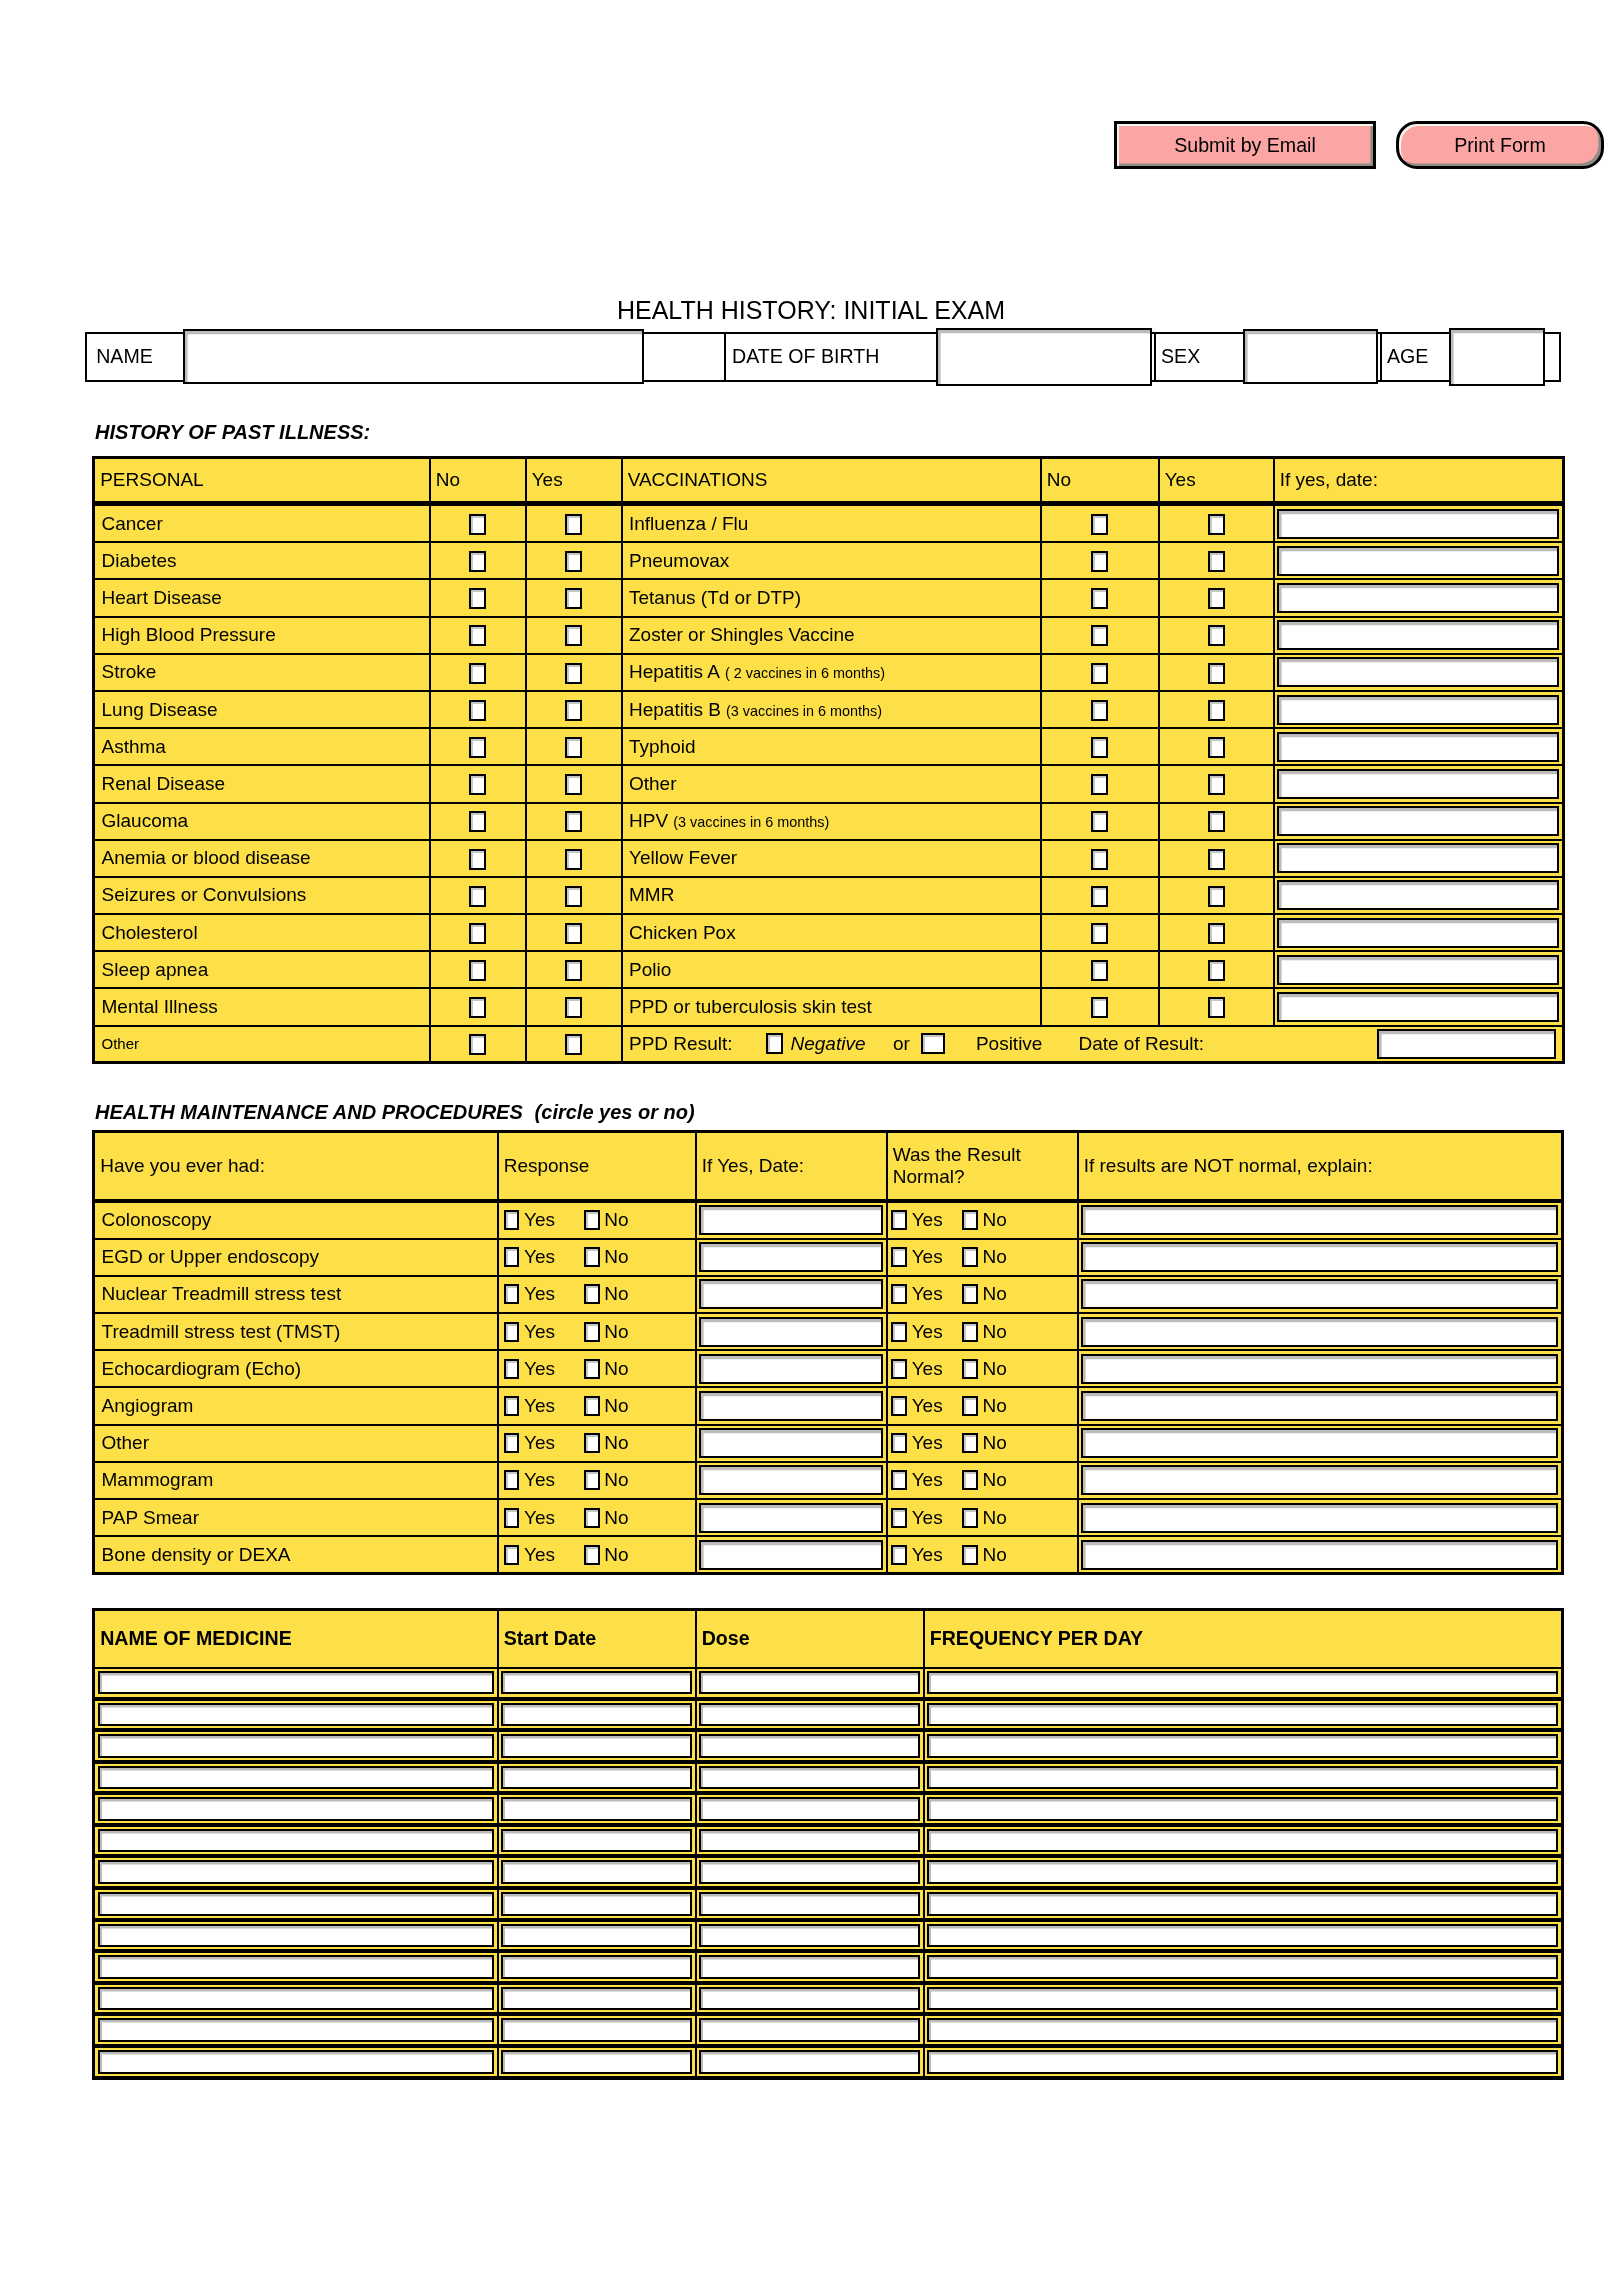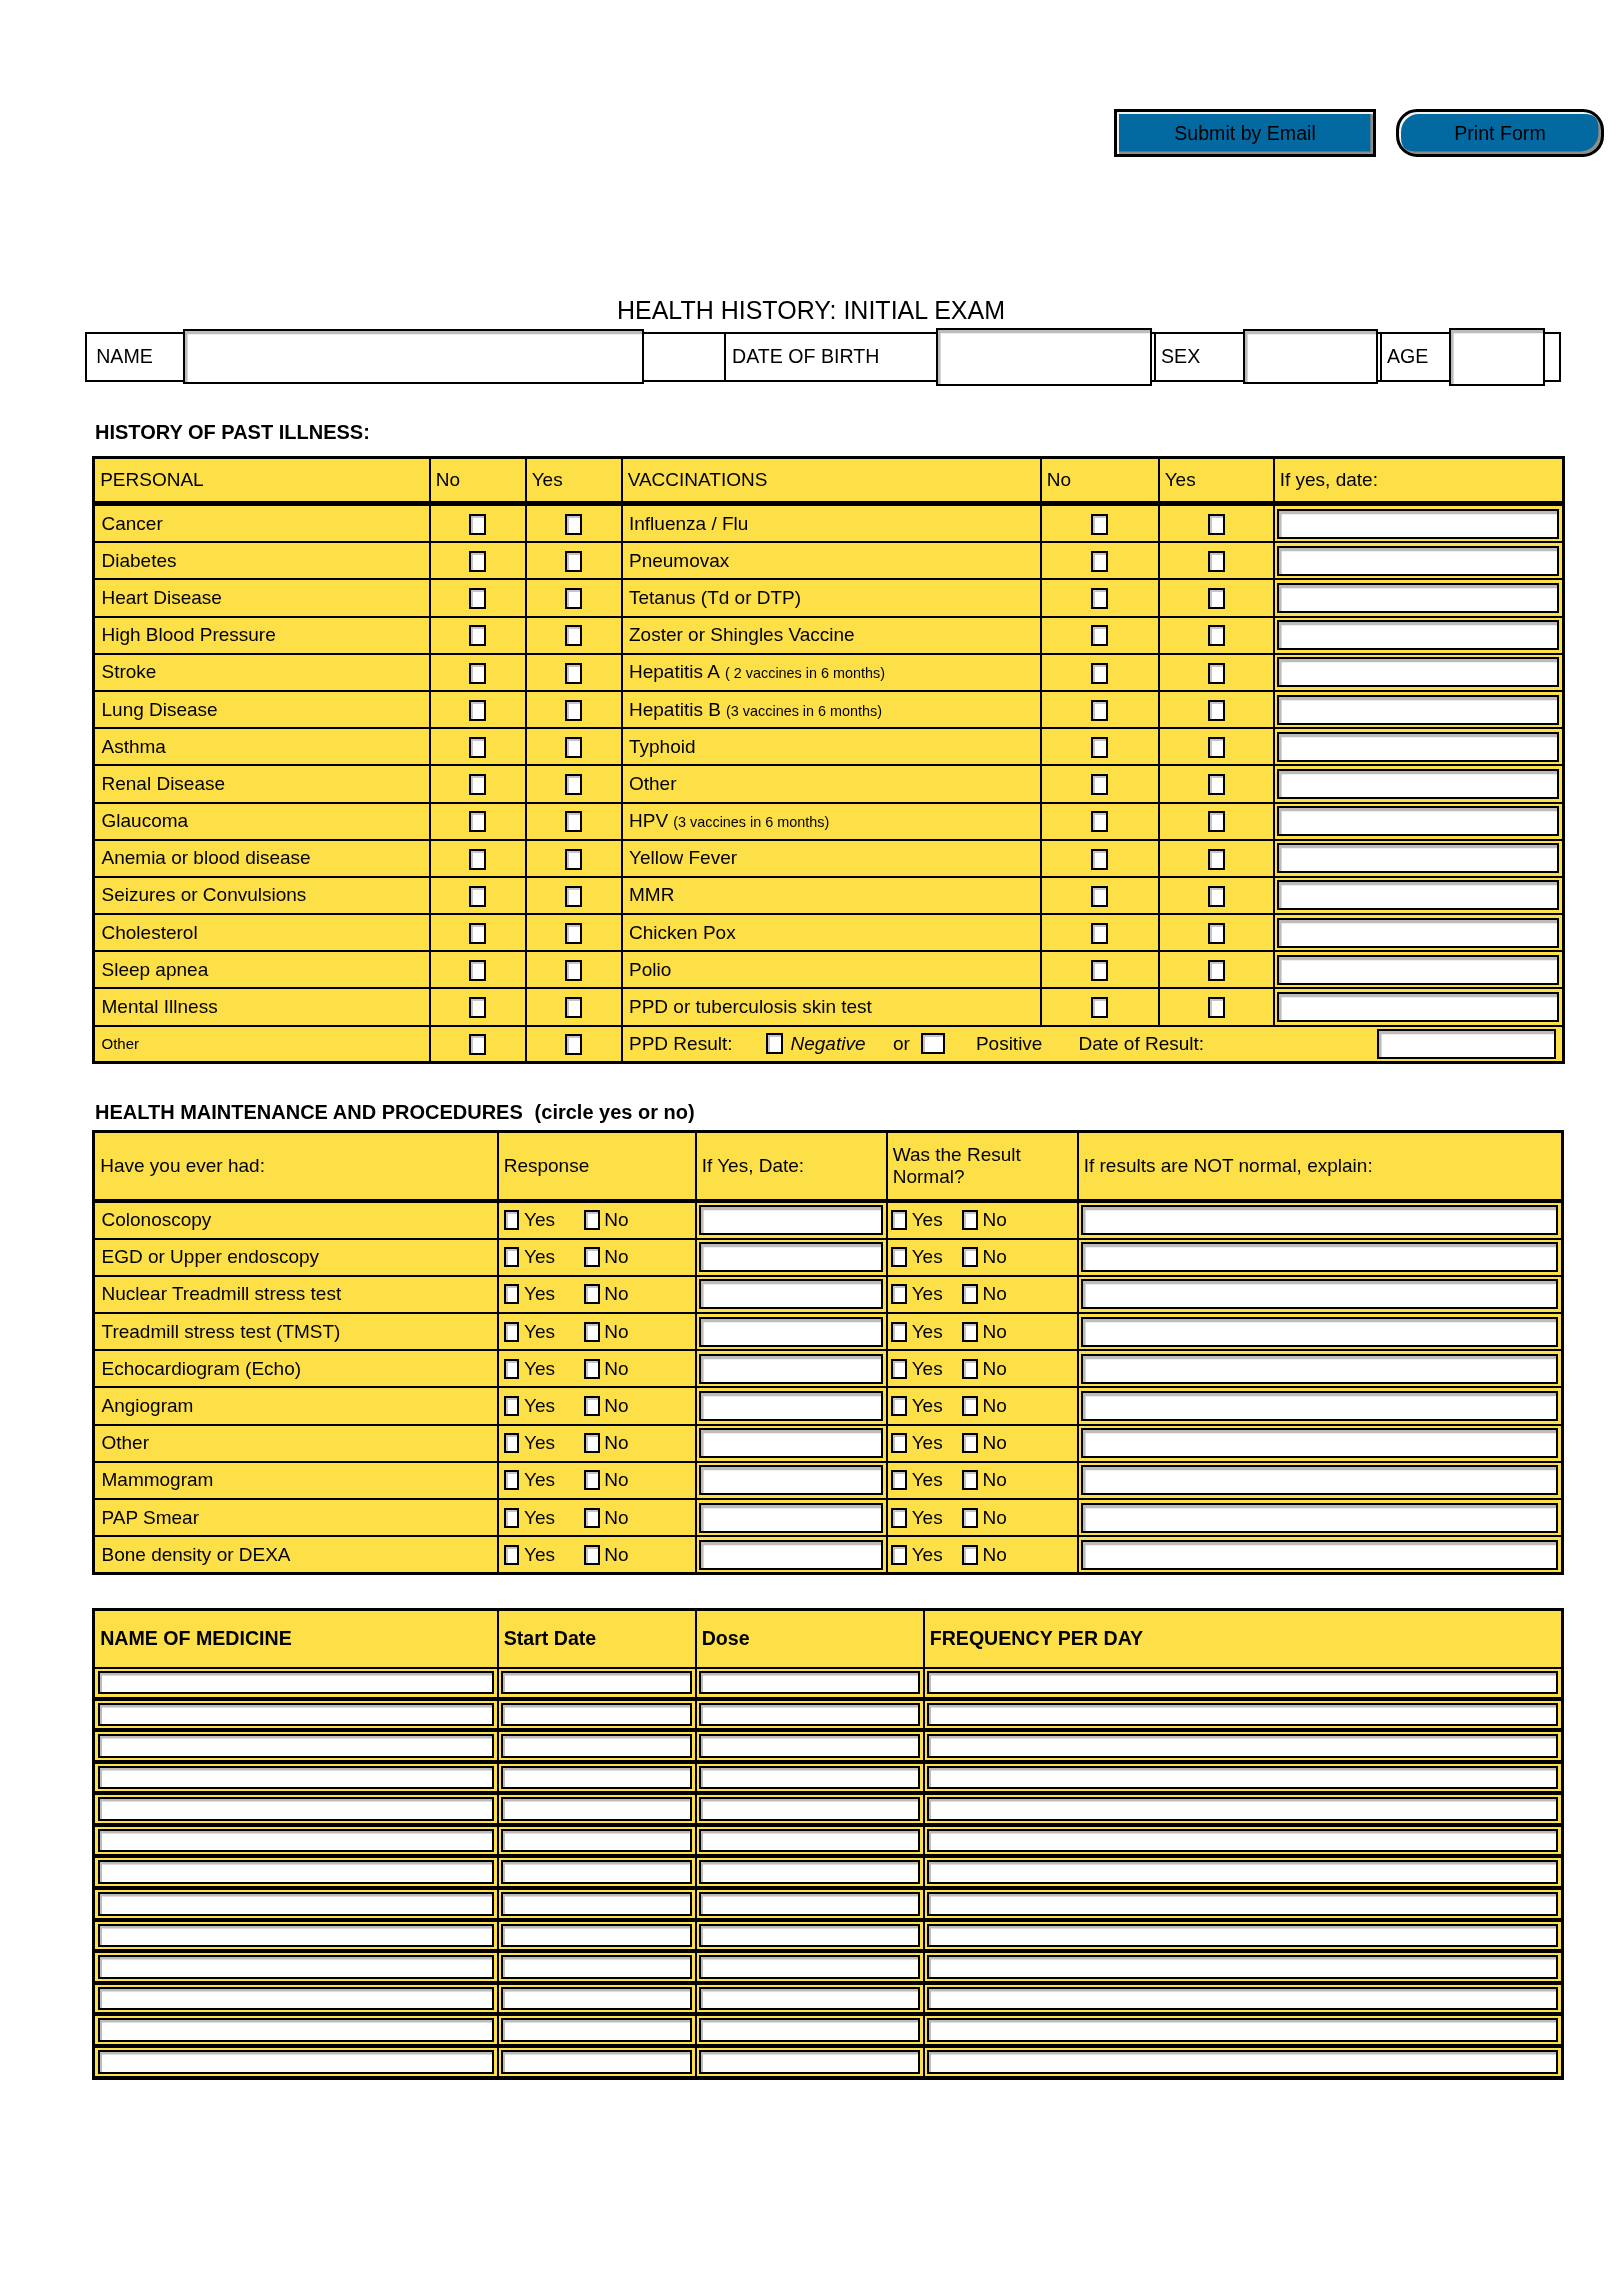--- a/index.html
+++ b/index.html
@@ -9,23 +9,23 @@
     width: 1622px;
     height: 2295px;
     font-family: "Liberation Sans", sans-serif;
     color: #000;
     overflow: hidden;
   }
 
   
   .pdf-btn {
     position: absolute;
-    top: 109px;
+    top: 121px;
     height: 48px;
-    background: #0369a1;
+    background: #fca5a5;
     border: 3.3px solid #000;
     box-shadow: inset 2px 2px 0 #f4f2ec, inset -2.6px -2.6px 0 #8f8d85;
     font-size: 19.6px;
     display: flex;
     align-items: center;
     justify-content: center;
     cursor: pointer;
   }
   #submit-btn { left: 1114px; width: 262px; }
   #print-btn  { left: 1396px; width: 208px; border-radius: 21px; }
@@ -38,20 +38,21 @@
     text-align: center;
     font-size: 25px;
     font-weight: normal;
   }
   .sec-heading {
     position: absolute;
     left: 95px;
     font-size: 20px;
     font-weight: bold;
     white-space: pre;
+    font-style: italic;
   }
   #illness-heading { top: 421px; }
   #proc-heading    { top: 1101px; }
   #proc-heading .note { margin-left: 11.8px; }
 
   
   #patient-strip {
     position: absolute;
     left: 85px; top: 332px;
     width: 1476px; height: 50px;

